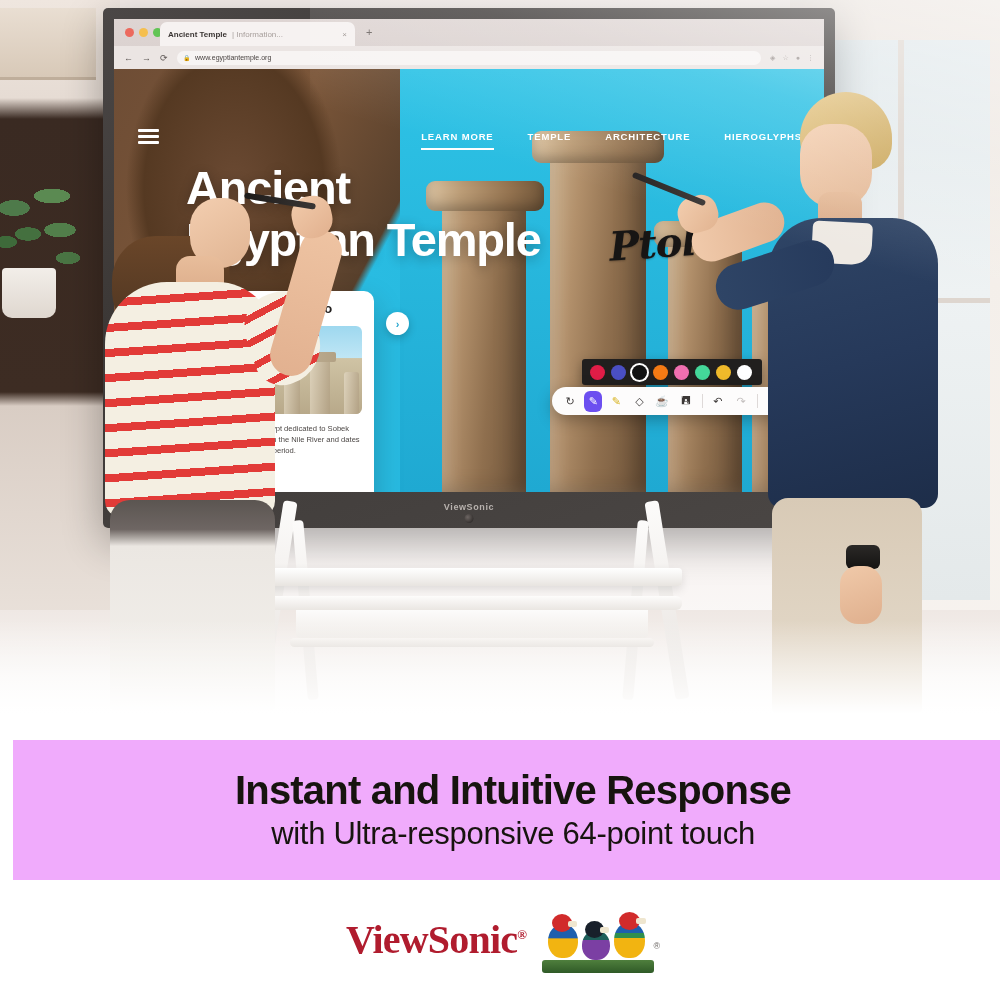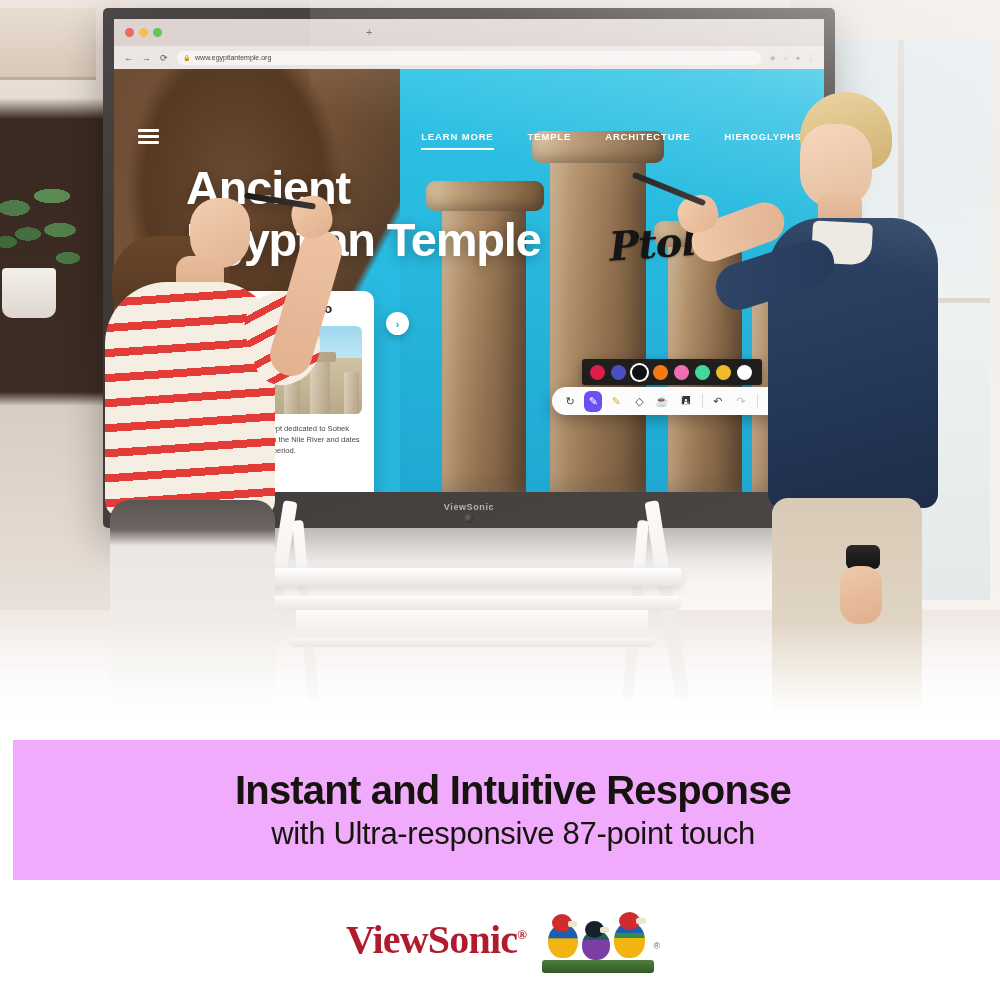--- a/index.html
+++ b/index.html
@@ -468,20 +468,25 @@
     <div class="display-wrap">
       <div class="bezel">
         <div class="screen">
 
           <div class="browser-chrome">
             <div class="tabstrip">
               <div class="traffic">
                 <span class="dot r"></span>
                 <span class="dot y"></span>
                 <span class="dot g"></span>
+              </div>
+              <div class="tab">
+                <span class="tab-title">Ancient Temple</span>
+                <span class="tab-sub">| Information...</span>
+                <span class="tab-close">×</span>
               </div>
               <span class="tab-new">+</span>
             </div>
             <div class="omnibar">
               <span class="nav-ico">←</span>
               <span class="nav-ico">→</span>
               <span class="nav-ico">⟳</span>
               <span class="urlbox">
                 <span class="lock">🔒</span>
                 <span class="url">www.egyptiantemple.org</span>
@@ -613,21 +618,21 @@
       <div class="m-watch"></div>
       <div class="m-hand2"></div>
     </div>
 
     <div class="glare"></div>
     <div class="photo-fade"></div>
   </div>
 
   <div class="caption">
     <div class="cap-line1">Instant and Intuitive Response</div>
-    <div class="cap-line2">with Ultra-responsive 87-point touch</div>
+    <div class="cap-line2">with Ultra-responsive 64-point touch</div>
   </div>
 
   <div class="logoband">
     <div class="logo-text">
       <div class="vs-name">
         <span>ViewSonic</span><span class="vs-reg">®</span>
       </div>
     </div>
     <div class="finches">
       <div class="grass"></div>

